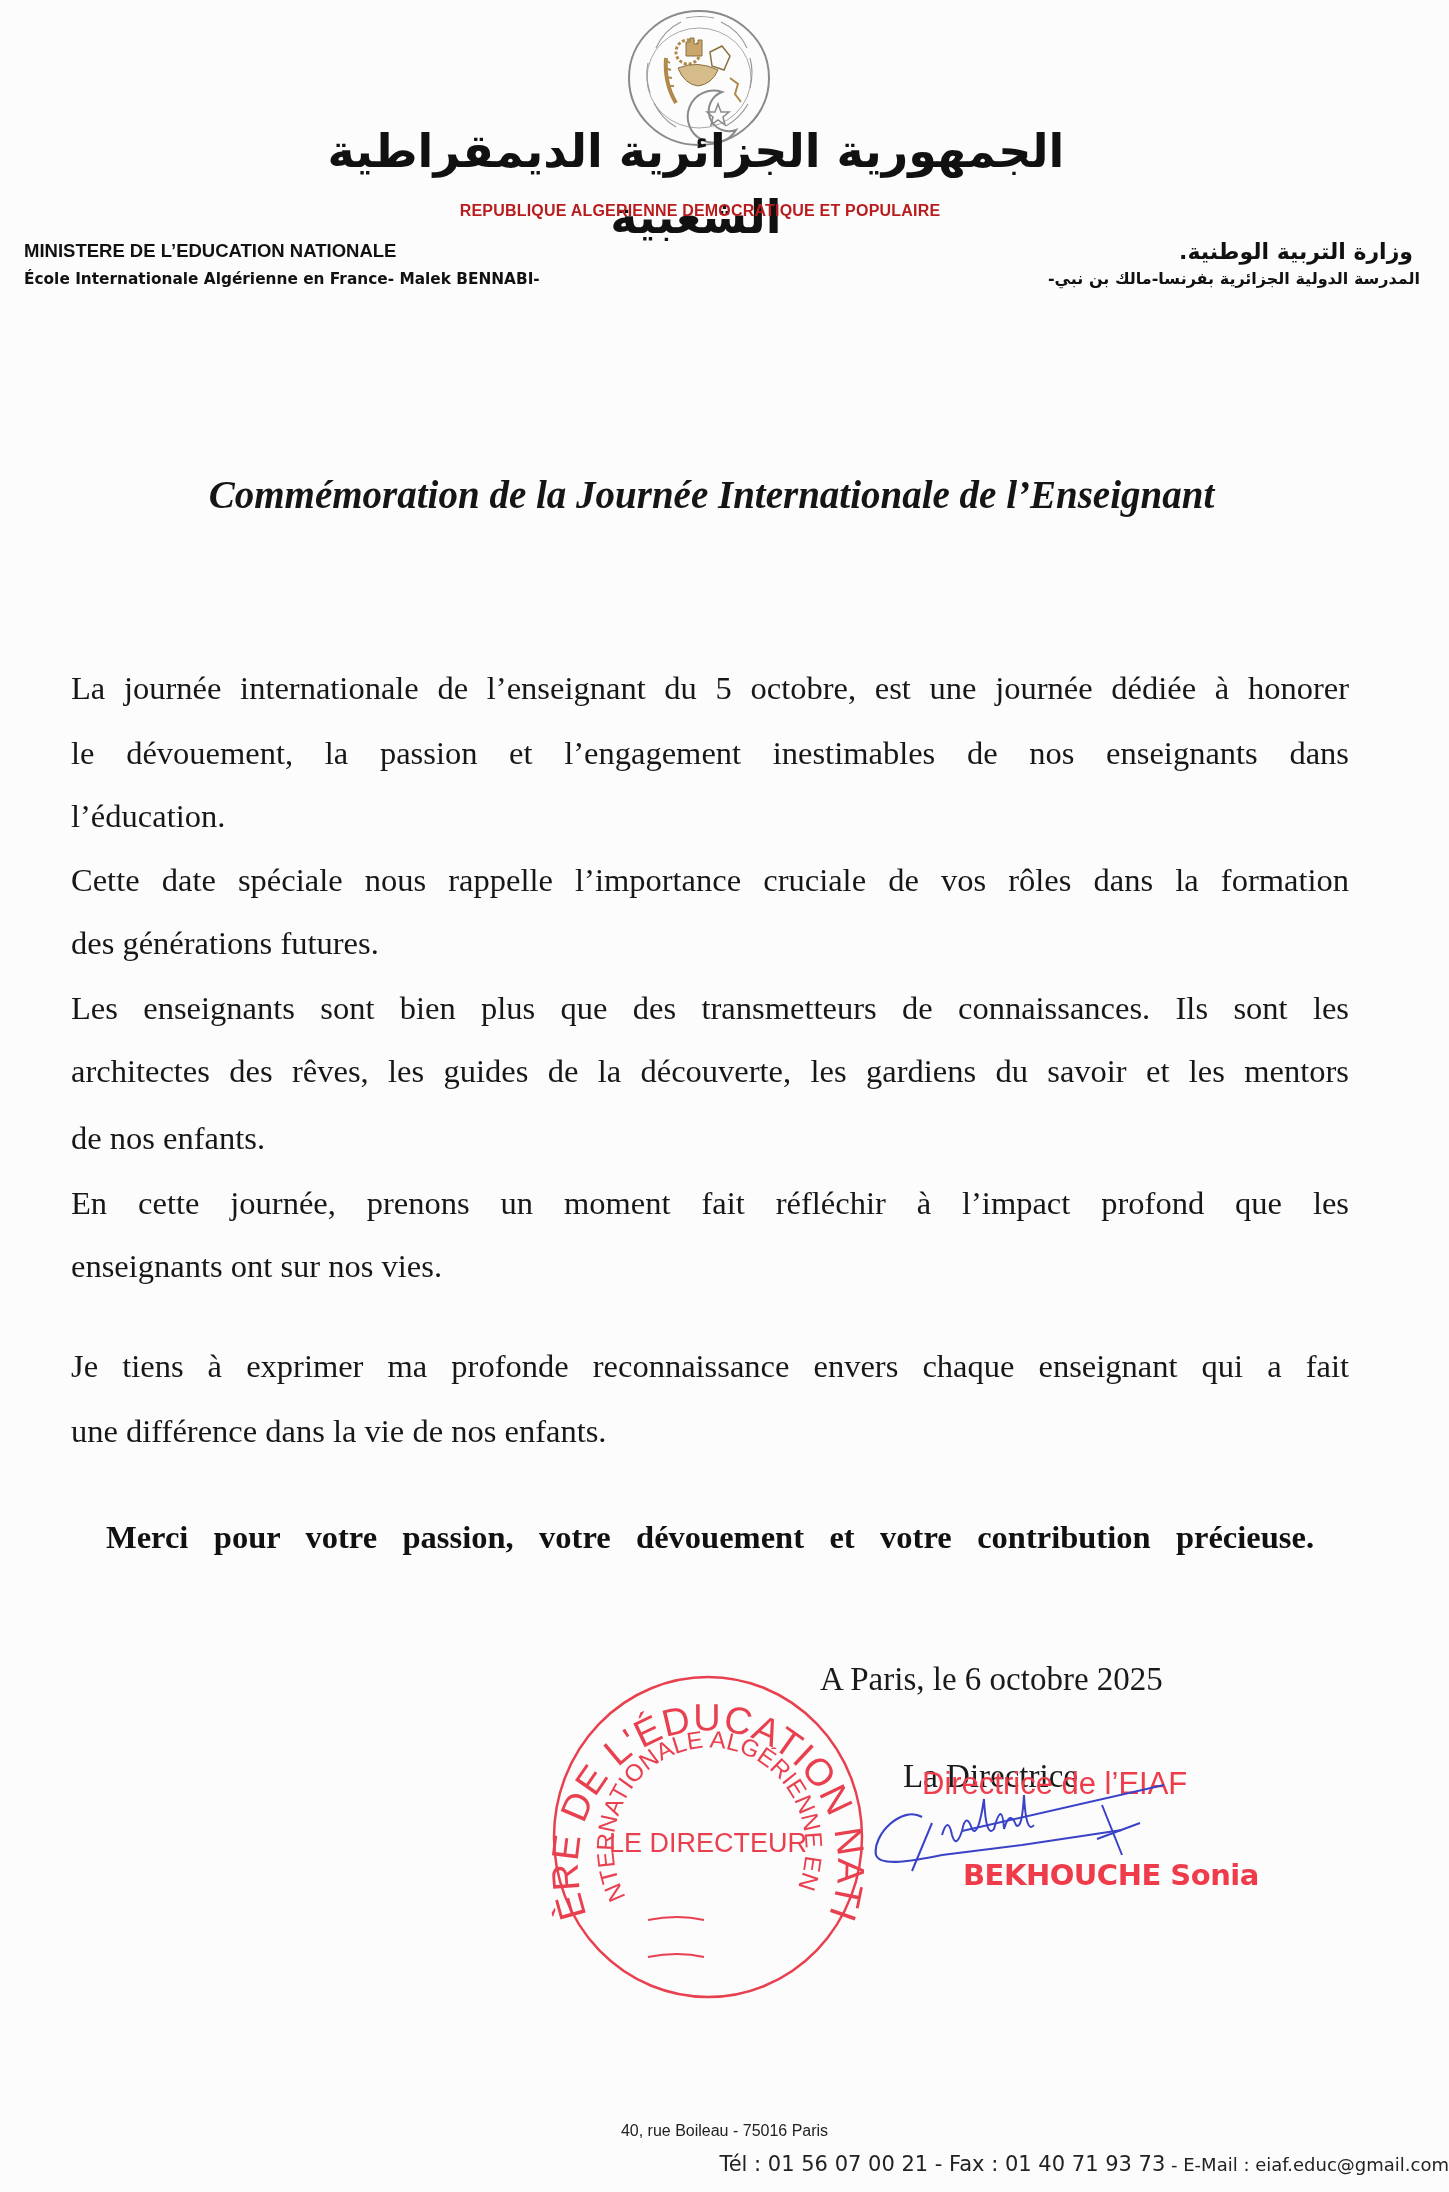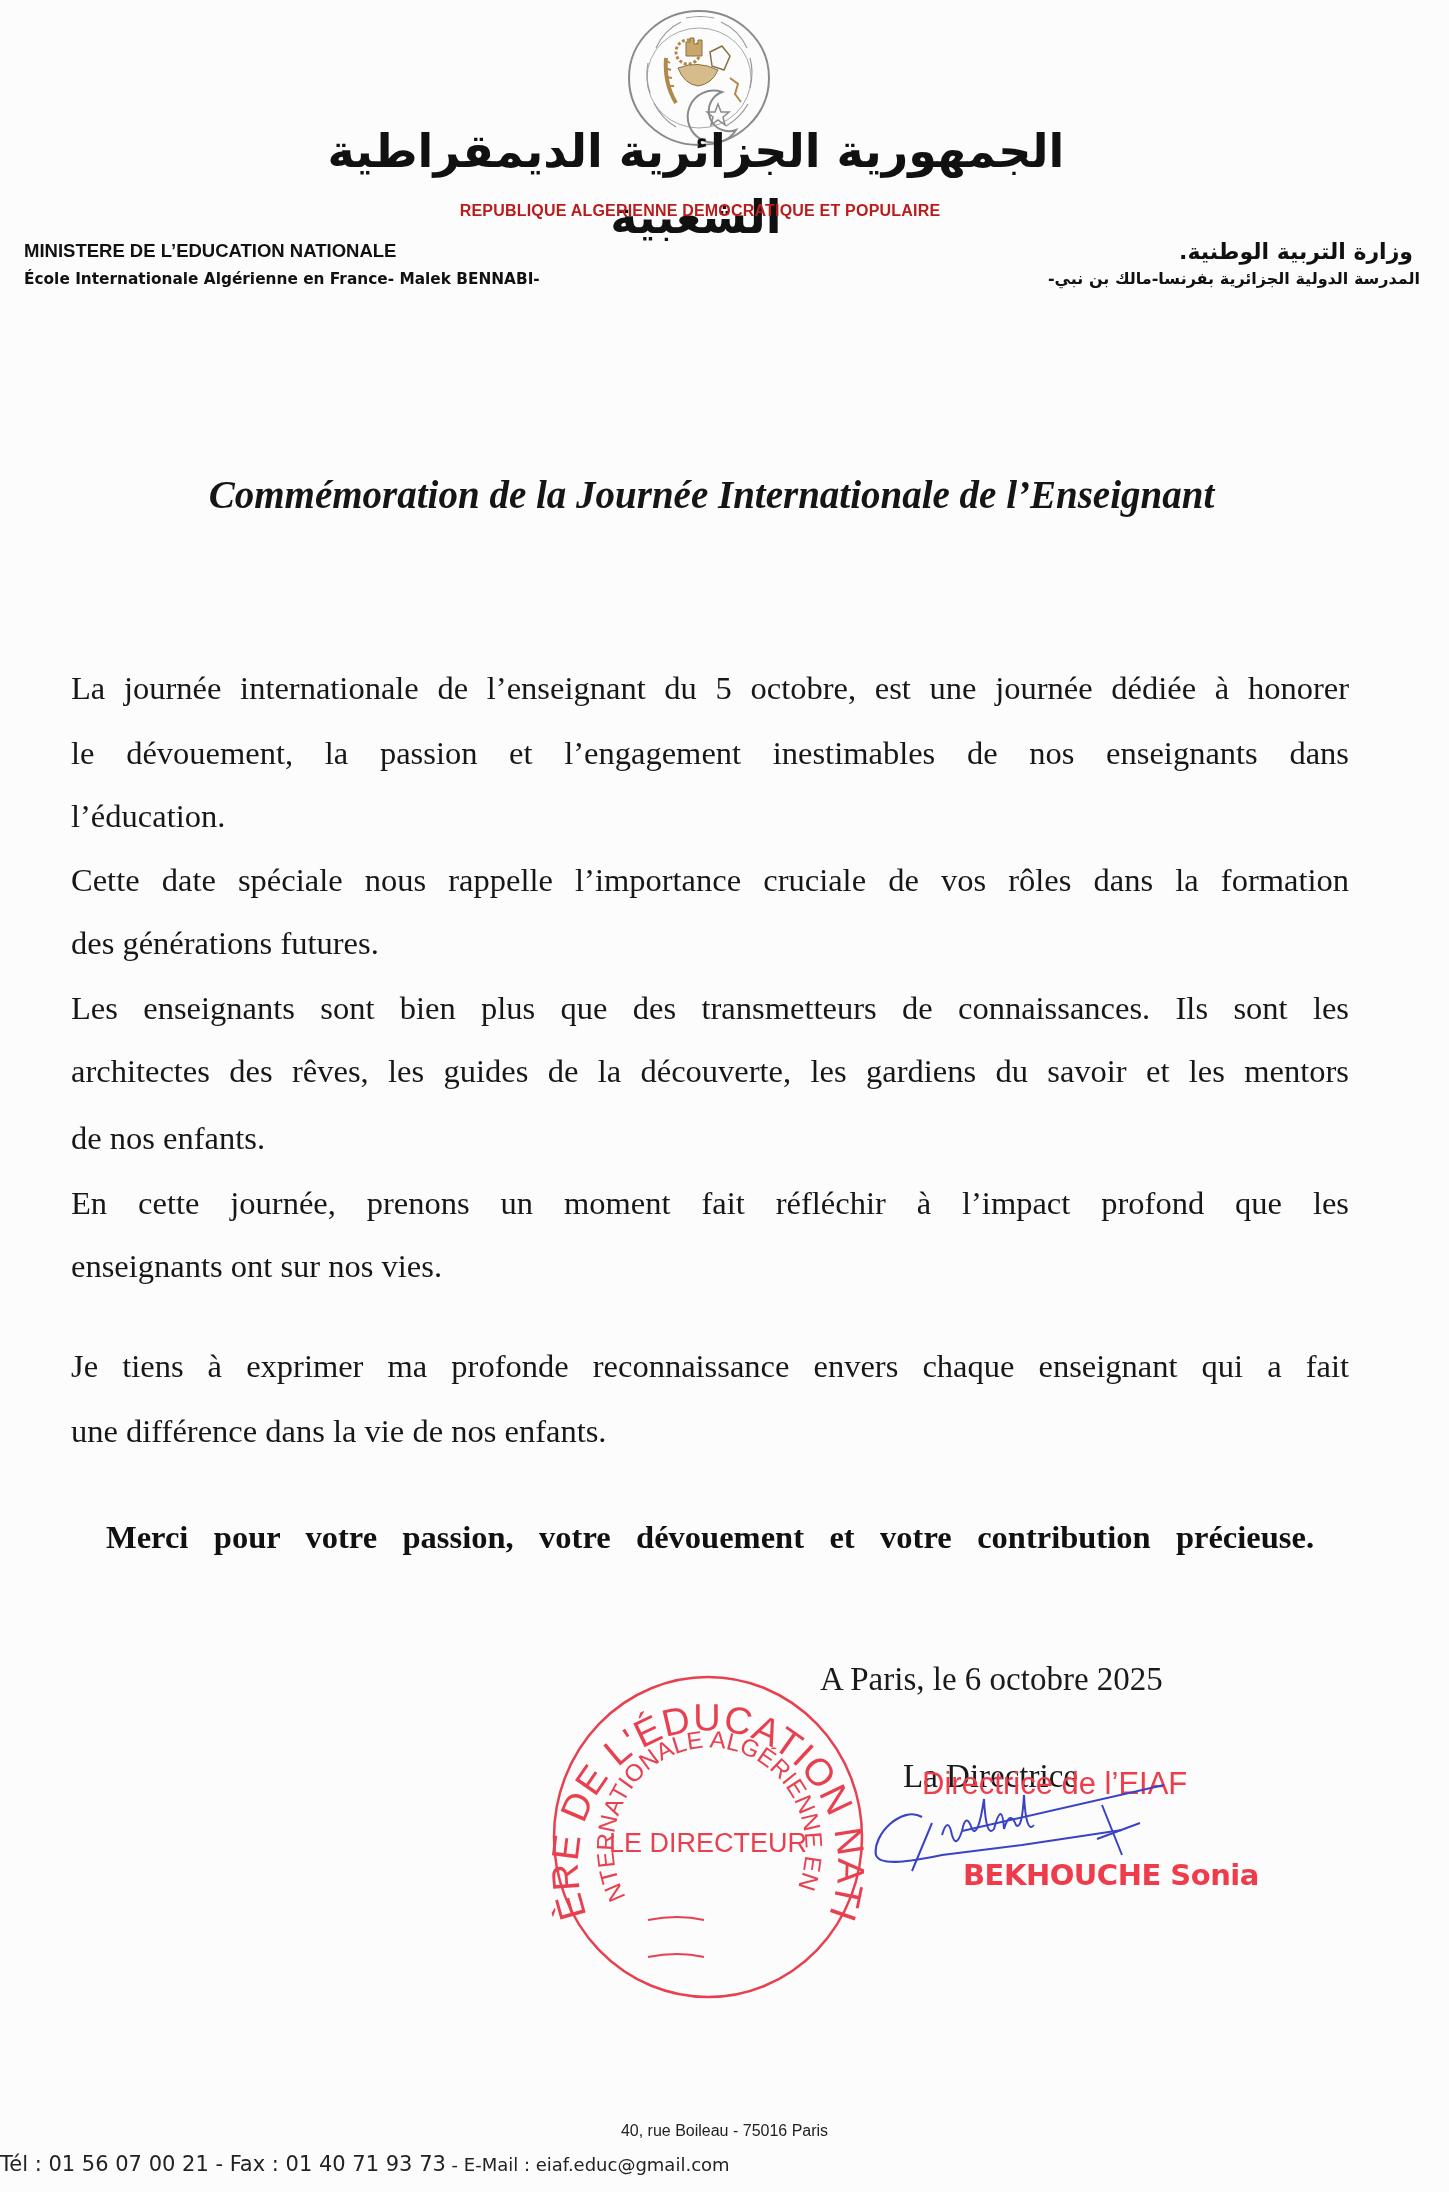--- a/index.html
+++ b/index.html
@@ -72,21 +72,21 @@
   }
   #signature { position: absolute; left: 872px; top: 1775px; width: 330px; height: 105px; }
   #stamp { position: absolute; left: 548px; top: 1672px; width: 320px; height: 330px; }
 
   
   #footer-address {
     position: absolute; left: 0; width: 1449px; top: 2117px; text-align: center;
     font-family: Liberation Sans, sans-serif; font-size: 16px; line-height: 28px; color: #222;
   }
   #footer-contact {
-    position: absolute; left: 0; width: 1449px; top: 2150px; text-align: left;
+    position: absolute; left: 0; width: 1449px; top: 2150px; text-align: right;
     font-family: "DejaVu Sans", sans-serif; font-size: 21px; line-height: 28px; color: #222;
   }
   #footer-contact .small { font-size: 18px; }
 </style>
 </head>
 <body>
 
 <div id="emblem">
   <svg width="146" height="140" viewBox="0 0 146 140">
     <ellipse cx="73" cy="70" rx="70" ry="67" fill="none" stroke="#8a8a8a" stroke-width="2"></ellipse>

